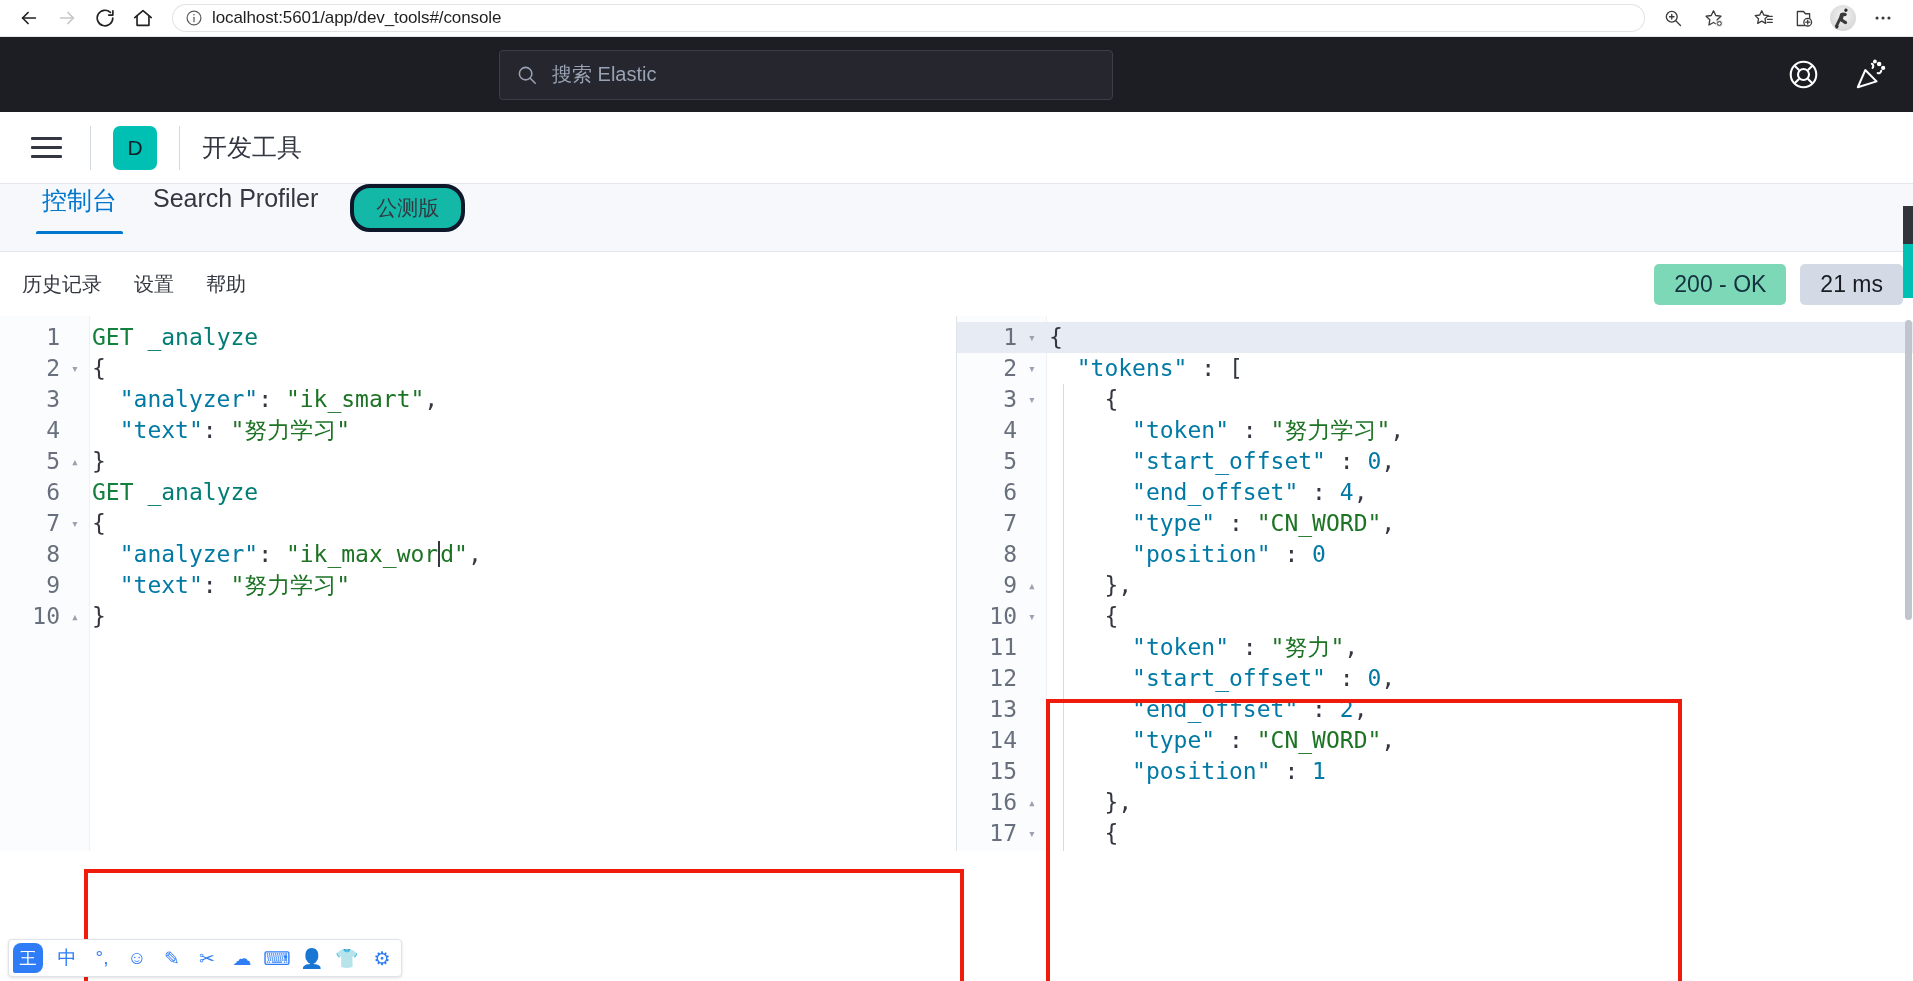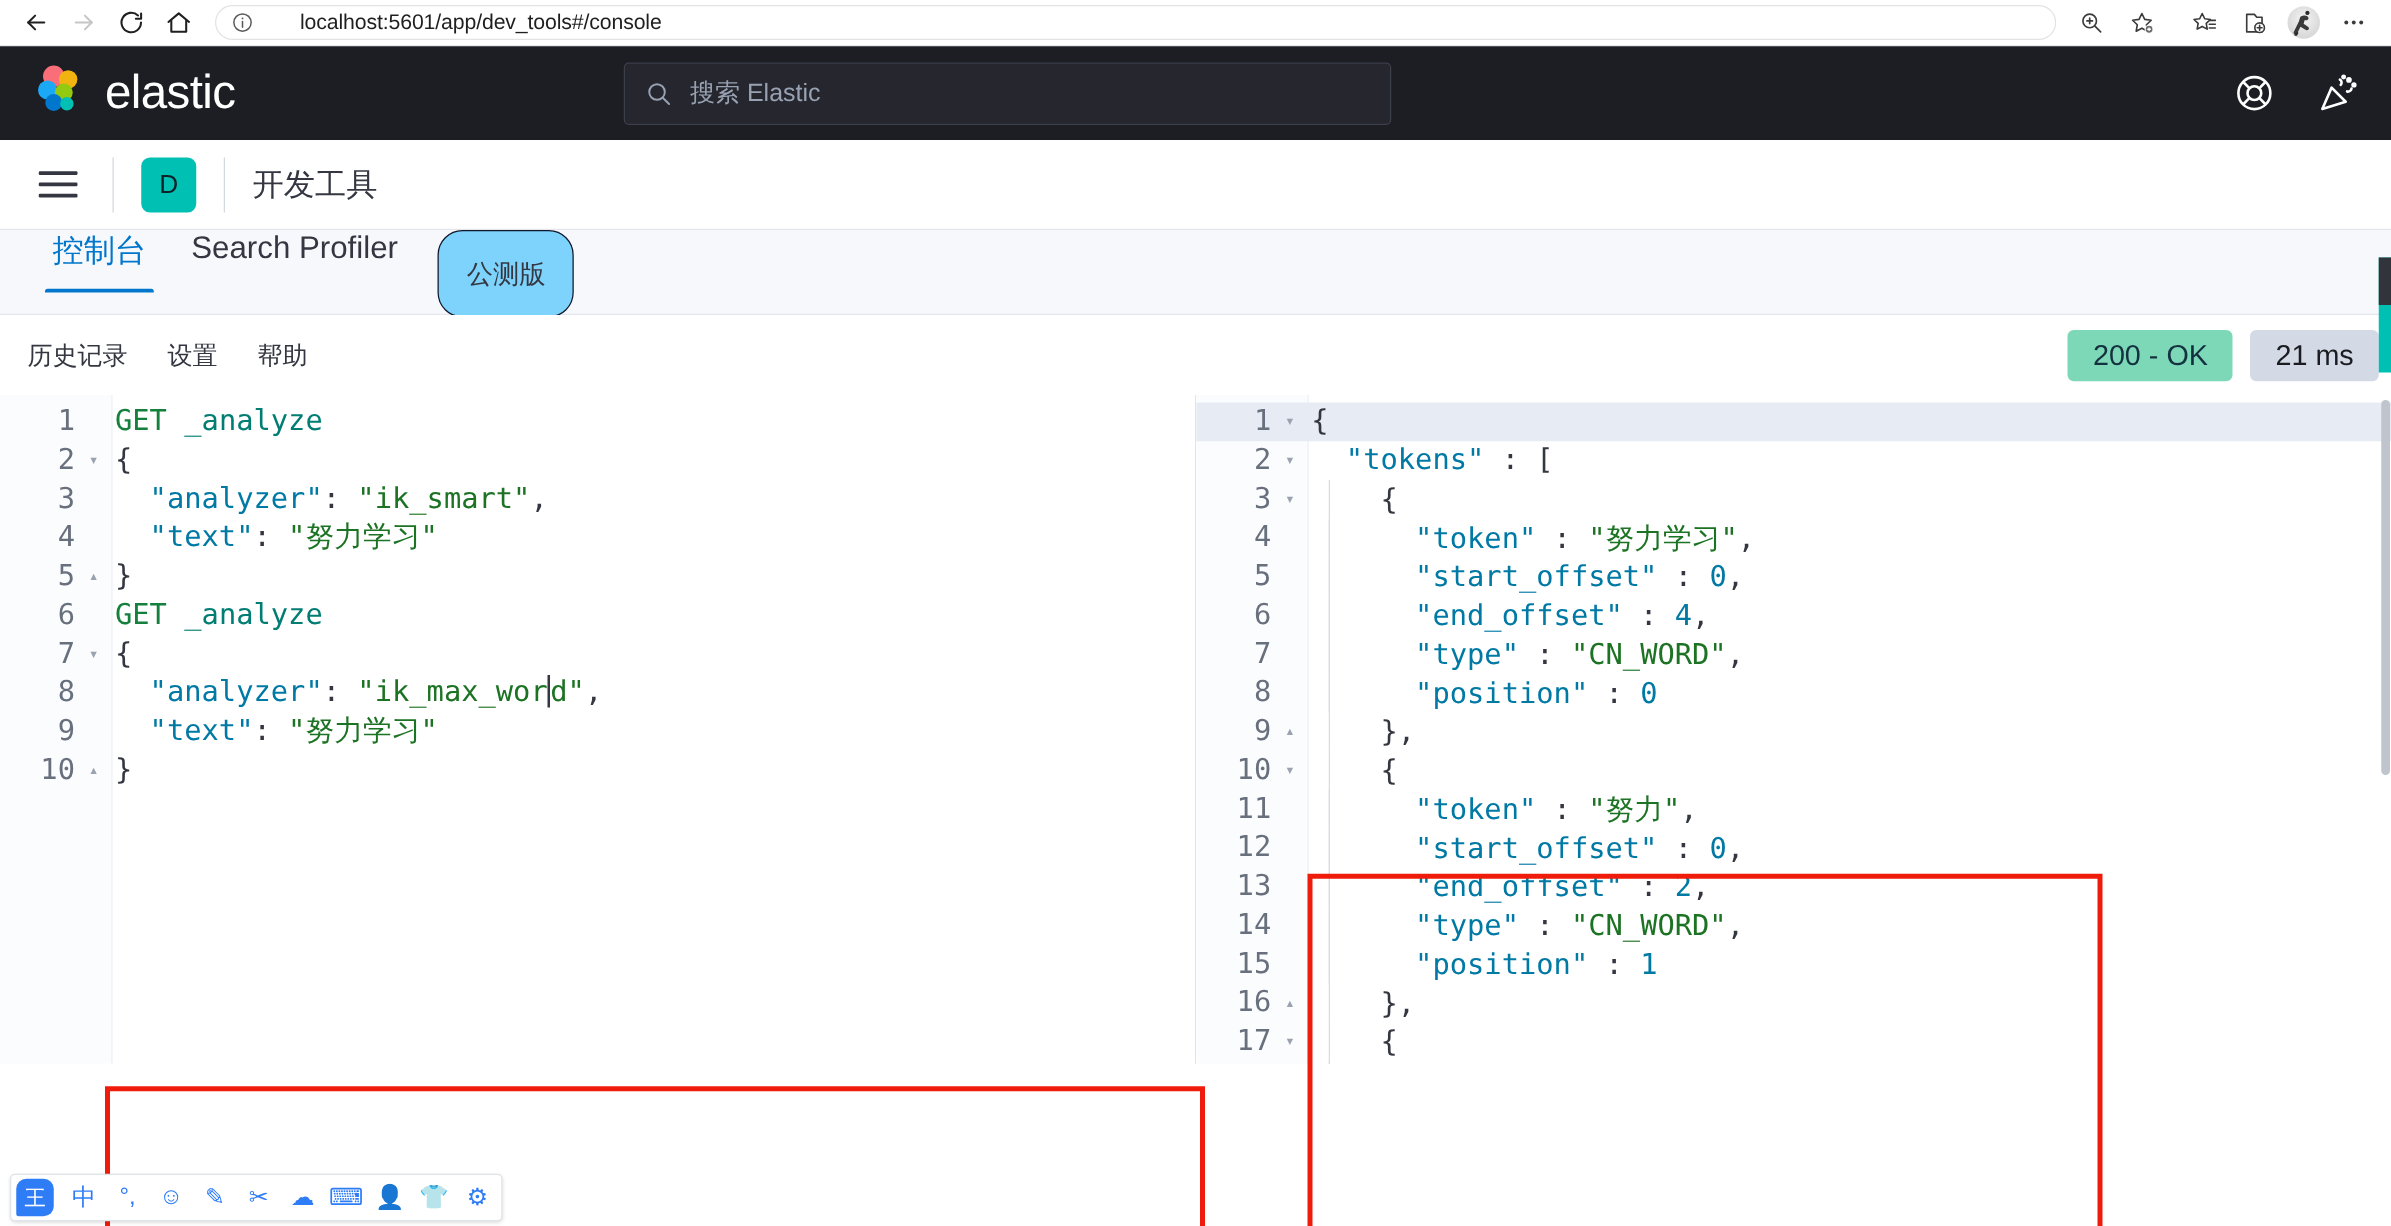--- a/index.html
+++ b/index.html
@@ -8,21 +8,21 @@
 
   
   .browser-bar { height: 37px; background: #ffffff; display: flex; align-items: center;
     padding: 0 10px; border-bottom: 1px solid #e8e8e8; }
   .nav-btn { width: 38px; height: 30px; display: flex; align-items: center; justify-content: center;
     color: #202020; cursor: default; }
   .nav-btn.disabled { color: #c6c6c6; }
   .nav-btn svg { display: block; }
   .urlbar { flex: 1; height: 28px; margin: 0 8px 0 10px; background: #ffffff;
     border-radius: 14px; display: flex; align-items: center; padding: 0 12px;
-    box-shadow: inset 0 0 0 1px #e3e3e3; gap: 28px; }
+    box-shadow: inset 0 0 0 1px #e3e3e3; }
   .urlbar .info-icon { width: 20px; height: 20px; display: flex; align-items: center;
     justify-content: center; color: #5a5a5a; margin-right: 8px; flex-shrink: 0; }
   .url-text { font-size: 17px; color: #1f1f1f; letter-spacing: -0.1px;
     font-family: "Liberation Sans", sans-serif; white-space: nowrap; }
   .chrome-icons { display: flex; align-items: center; }
   .chrome-icon { width: 40px; height: 30px; display: flex; align-items: center;
     justify-content: center; color: #3b3b3b; }
   .chrome-sep { width: 10px; }
   .avatar-img { width: 26px; height: 26px; border-radius: 50%; background:
     radial-gradient(circle at 50% 40%, #f4f4f4 0%, #dcdcdc 60%, #cfcfcf 100%);
@@ -53,22 +53,22 @@
   .crumb-title { font-size: 25px; color: #343741; }
 
   
   .tabs-row { height: 68px; background: #f7f8fc; display: flex; align-items: flex-start;
     padding-left: 24px; border-bottom: 1px solid #e3e6ed; position: relative; }
   .tab { font-size: 25px; color: #343741; padding: 0 18px 17px 18px; position: relative;
     white-space: nowrap; cursor: pointer; }
   .tab.active { color: #0077cc; }
   .tab.active::after { content: ""; position: absolute; left: 12px; right: 12px; bottom: 0;
     height: 3px; background: #0077cc; border-radius: 2px 2px 0 0; }
-  .beta-badge { border: 1px solid #0f172a; border-radius: 20px; font-size: 21px;
-    color: #343741; padding: 20px 22px; margin: 0 0 12px 14px; background: #7dd3fc; }
+  .beta-badge { border: 4px solid #0f172a; border-radius: 20px; font-size: 21px;
+    color: #343741; padding: 6px 22px; margin: 0 0 12px 14px; background: #14b8a6; }
 
   
   .console-toolbar { height: 64px; background: #ffffff; display: flex; align-items: center;
     padding-left: 22px; position: relative; }
   .ct-link { font-size: 20px; color: #343741; margin-right: 32px; cursor: pointer; }
   .status-area { position: absolute; right: 10px; display: flex; align-items: center; gap: 14px; }
   .status-ok { background: #7dd8b8; color: #14313f; font-size: 23px; border-radius: 5px;
     padding: 7px 20px; }
   .status-ms { background: #d3dae6; color: #1a1c21; font-size: 23px; border-radius: 5px;
     padding: 7px 20px; }
@@ -207,33 +207,20 @@
       <svg width="22" height="22" viewBox="0 0 24 24" fill="currentColor">
         <circle cx="5.5" cy="12" r="1.7"></circle>
           <circle cx="12" cy="12" r="1.7"></circle>
           <circle cx="18.5" cy="12" r="1.7"></circle>
         </svg>
     </div>
   </div>
 </div>
 
 <div class="elastic-header">
-  <div class="brand">
-    <span>
-      <svg width="44" height="44" viewBox="0 0 44 44">
-        <circle cx="17" cy="11" r="8.6" fill="#fa6e7a"></circle>
-        <circle cx="28.5" cy="13.5" r="7.4" fill="#f0b310"></circle>
-        <circle cx="12" cy="22" r="7.6" fill="#1ba9f5"></circle>
-        <circle cx="25" cy="24" r="7.2" fill="#93c90e"></circle>
-        <circle cx="17" cy="32" r="6.8" fill="#07c"></circle>
-        <circle cx="27.5" cy="33" r="5.4" fill="#00bfb3"></circle>
-      </svg>
-    </span>
-    <span class="brand-name">elastic</span>
-  </div>
 
   <div class="global-search">
     <span class="s-icon">
       <svg width="22" height="22" viewBox="0 0 24 24" fill="none" stroke="currentColor" stroke-width="1.7" stroke-linecap="round">
         <circle cx="10.5" cy="10.5" r="6.8"></circle>
           <path d="M15.5 15.5L21 21"></path>
         </svg>
     </span>
     <span class="s-text">搜索 Elastic</span>
   </div>

